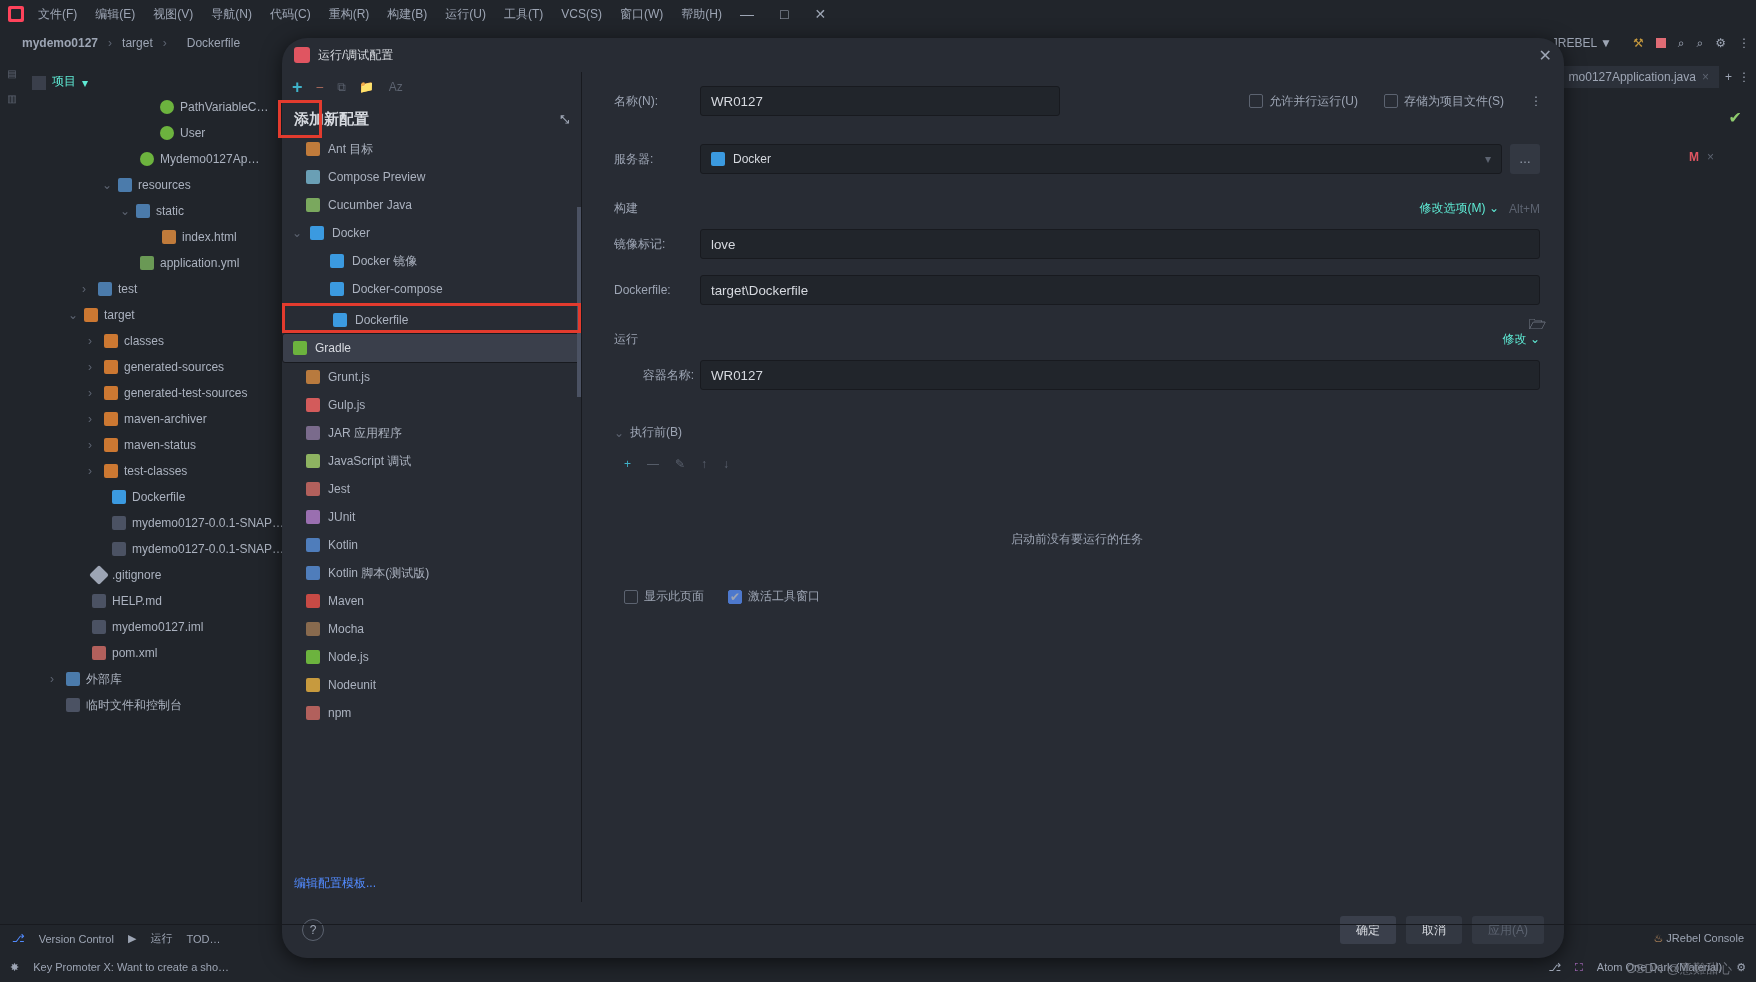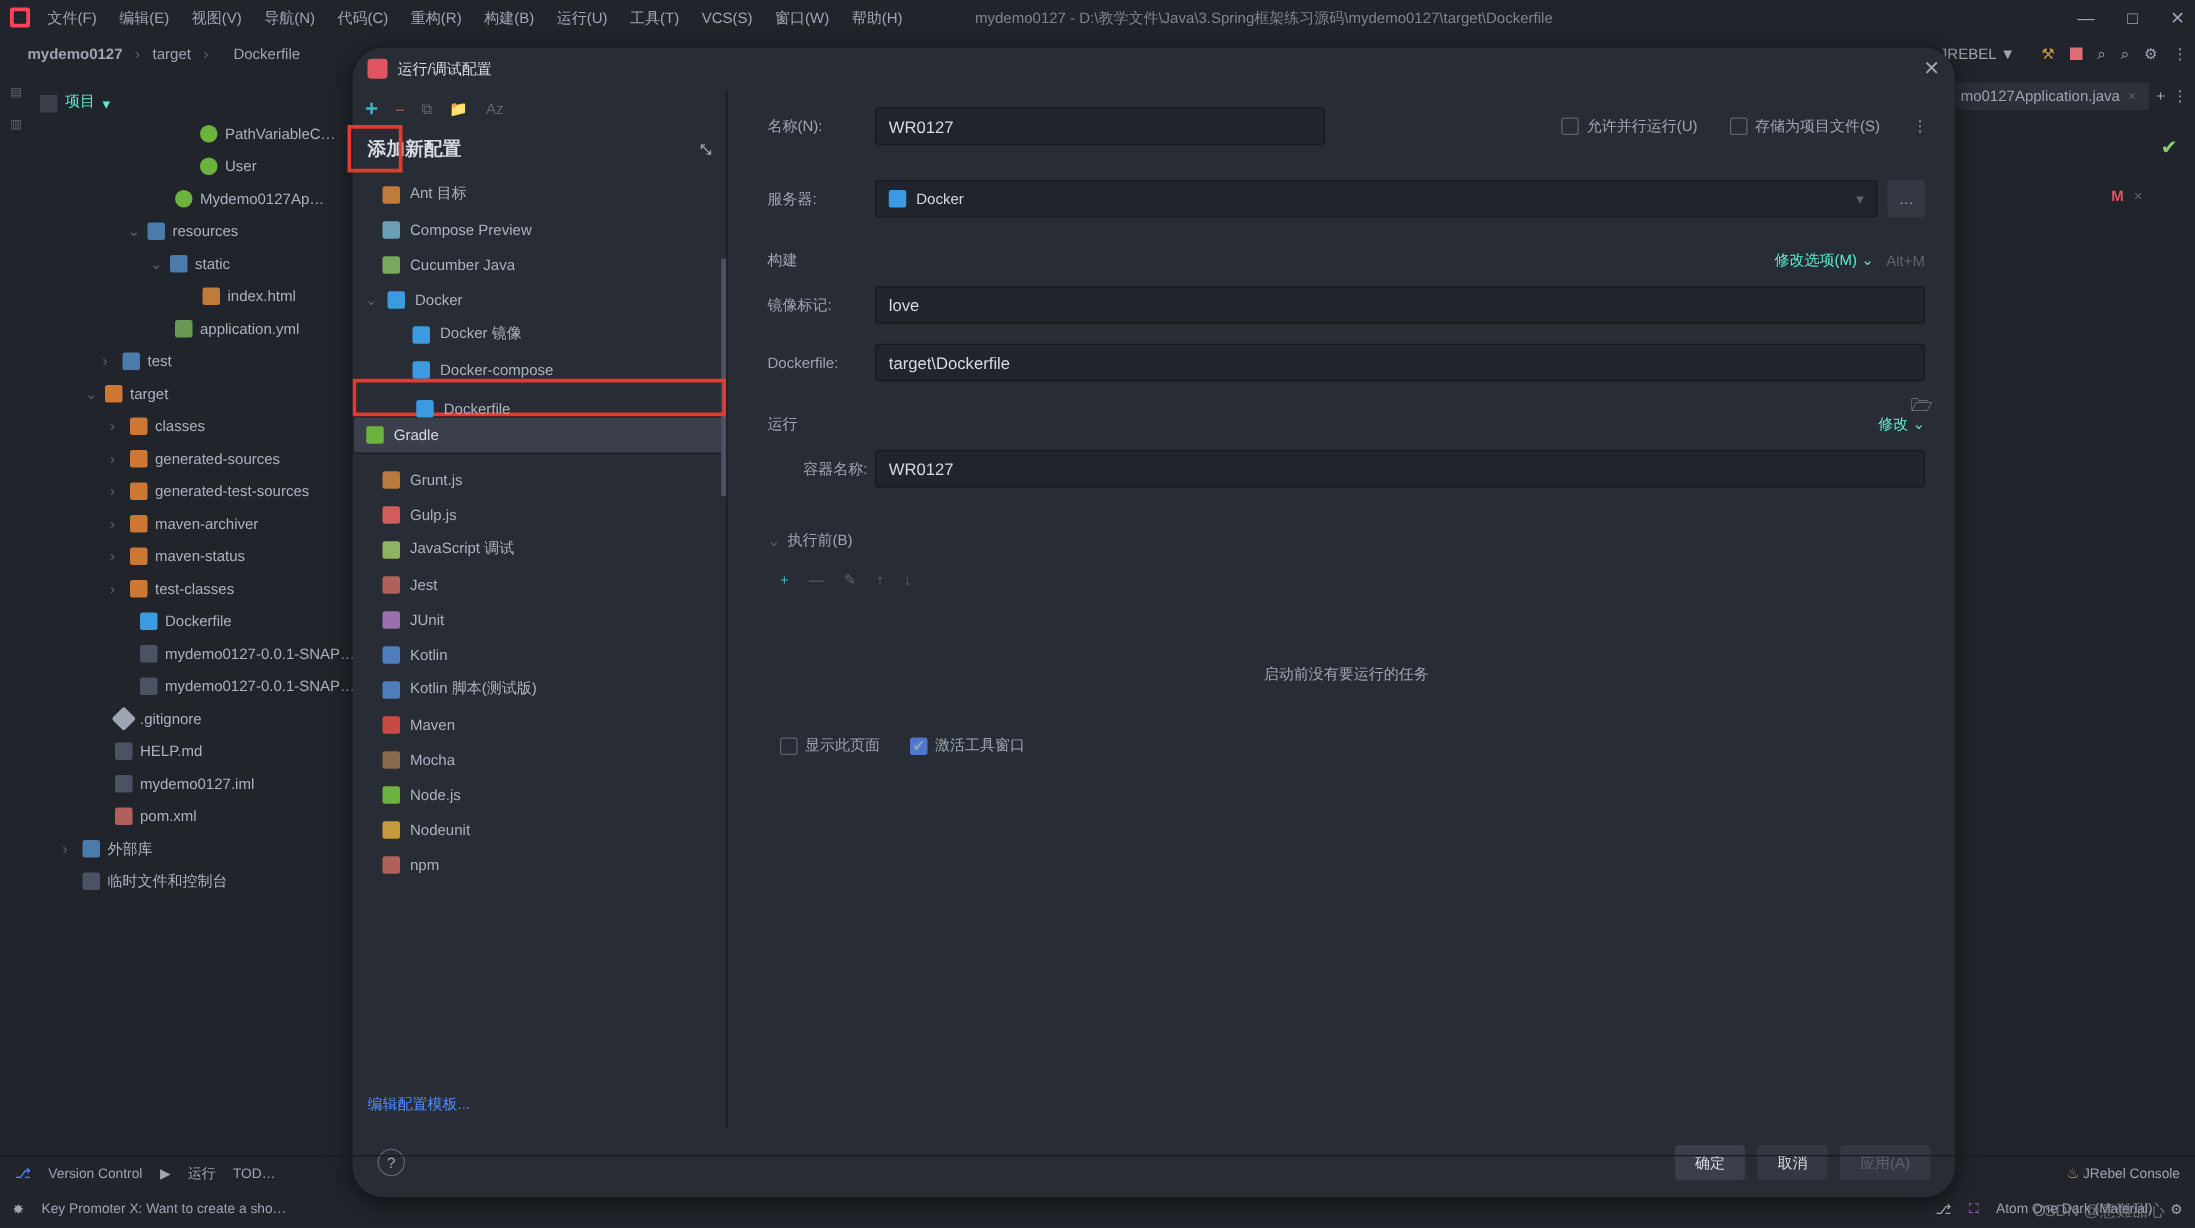--- a/index.html
+++ b/index.html
@@ -56,21 +56,21 @@
   
   .dlg-left { width:300px; border-right:1px solid #181a1f; display:flex; flex-direction:column; position:relative;}
   .dlg-left .ltoolbar{ height:30px; display:flex; align-items:center; gap:14px; padding:0 10px; color:#5c6370;}
   .dlg-left .ltoolbar .plus{ color:#3fb2c9; font-size:18px; font-weight:bold;}
   .dlg-left .ltoolbar .minus{ color:#b26d5e;}
   .red-box-plus{ position:absolute; left:-4px; top:28px; width:44px; height:38px; border:3px solid #e33b2e; pointer-events:none;}
   .dlg-left h4{ color:#d7dae0; font-size:15px; font-weight:600; padding:8px 12px 6px; display:flex; align-items:center;}
   .dlg-left h4 .col{ margin-left:auto; font-size:11px; color:#9da5b4;}
   .cfglist{ flex:1; overflow:auto; position:relative;}
   .cfglist::-webkit-scrollbar{width:6px;} .cfglist::-webkit-scrollbar-thumb{background:#4b5263;}
-  .cfg{ display:flex; align-items:flex-end; height:28px; padding-left:24px; gap:8px; color:#abb2bf; cursor:pointer;}
+  .cfg{ display:flex; align-items:center; height:28px; padding-left:24px; gap:8px; color:#abb2bf; cursor:pointer;}
   .cfg .ci{ width:14px;height:14px;border-radius:2px; flex:none;}
   .cfg.indent{ padding-left:48px;}
   .cfg.sel{ background:#3a3f4b; }
   .cfg .chev{ width:10px; color:#5c6370; margin-left:-14px;}
   .ci.ant{background:#c07b3b;} .ci.compose{background:#6a9fb5;} .ci.cucumber{background:#7aa85e;}
   .ci.docker{background:#3b9ae0;} .ci.gradle{background:#6cb33e;} .ci.grunt{background:#b87a3e;}
   .ci.gulp{background:#d35b5b;} .ci.jar{background:#7a6b8c;} .ci.js{background:#8eb361;}
   .ci.jest{background:#b2605c;} .ci.junit{background:#9a6fb0;} .ci.kotlin{background:#4f7dbb;}
   .ci.maven{background:#c74a45;} .ci.mocha{background:#886a4e;} .ci.node{background:#6cb33e;}
   .ci.nodeunit{background:#c79a3e;} .ci.npm{background:#b2605c;}
@@ -122,21 +122,20 @@
   <span class="mitem">视图(V)</span>
   <span class="mitem">导航(N)</span>
   <span class="mitem">代码(C)</span>
   <span class="mitem">重构(R)</span>
   <span class="mitem">构建(B)</span>
   <span class="mitem">运行(U)</span>
   <span class="mitem">工具(T)</span>
   <span class="mitem">VCS(S)</span>
   <span class="mitem">窗口(W)</span>
   <span class="mitem">帮助(H)</span>
-  <span class="title">mydemo0127 - D:\教学文件\Java\3.Spring框架练习源码\mydemo0127\target\Dockerfile</span>
   <div class="winctrl">
     <span>—</span>
     <span>□</span>
     <span>✕</span>
   </div>
 </div>
 
 <div class="toolbar2">
   <div class="crumb">
     <b>mydemo0127</b>
@@ -364,20 +363,24 @@
     <span class="ci gradle"></span>
     <span>Gradle</span>
           </div>
           <div class="cfg">
     <span class="ci grunt"></span>
     <span>Grunt.js</span>
           </div>
           <div class="cfg">
     <span class="ci gulp"></span>
     <span>Gulp.js</span>
+          </div>
+          <div class="cfg">
+    <span class="ci jar"></span>
+    <span>JAR 应用程序</span>
           </div>
           <div class="cfg">
     <span class="ci js"></span>
     <span>JavaScript 调试</span>
           </div>
           <div class="cfg">
     <span class="ci jest"></span>
     <span>Jest</span>
           </div>
           <div class="cfg">

